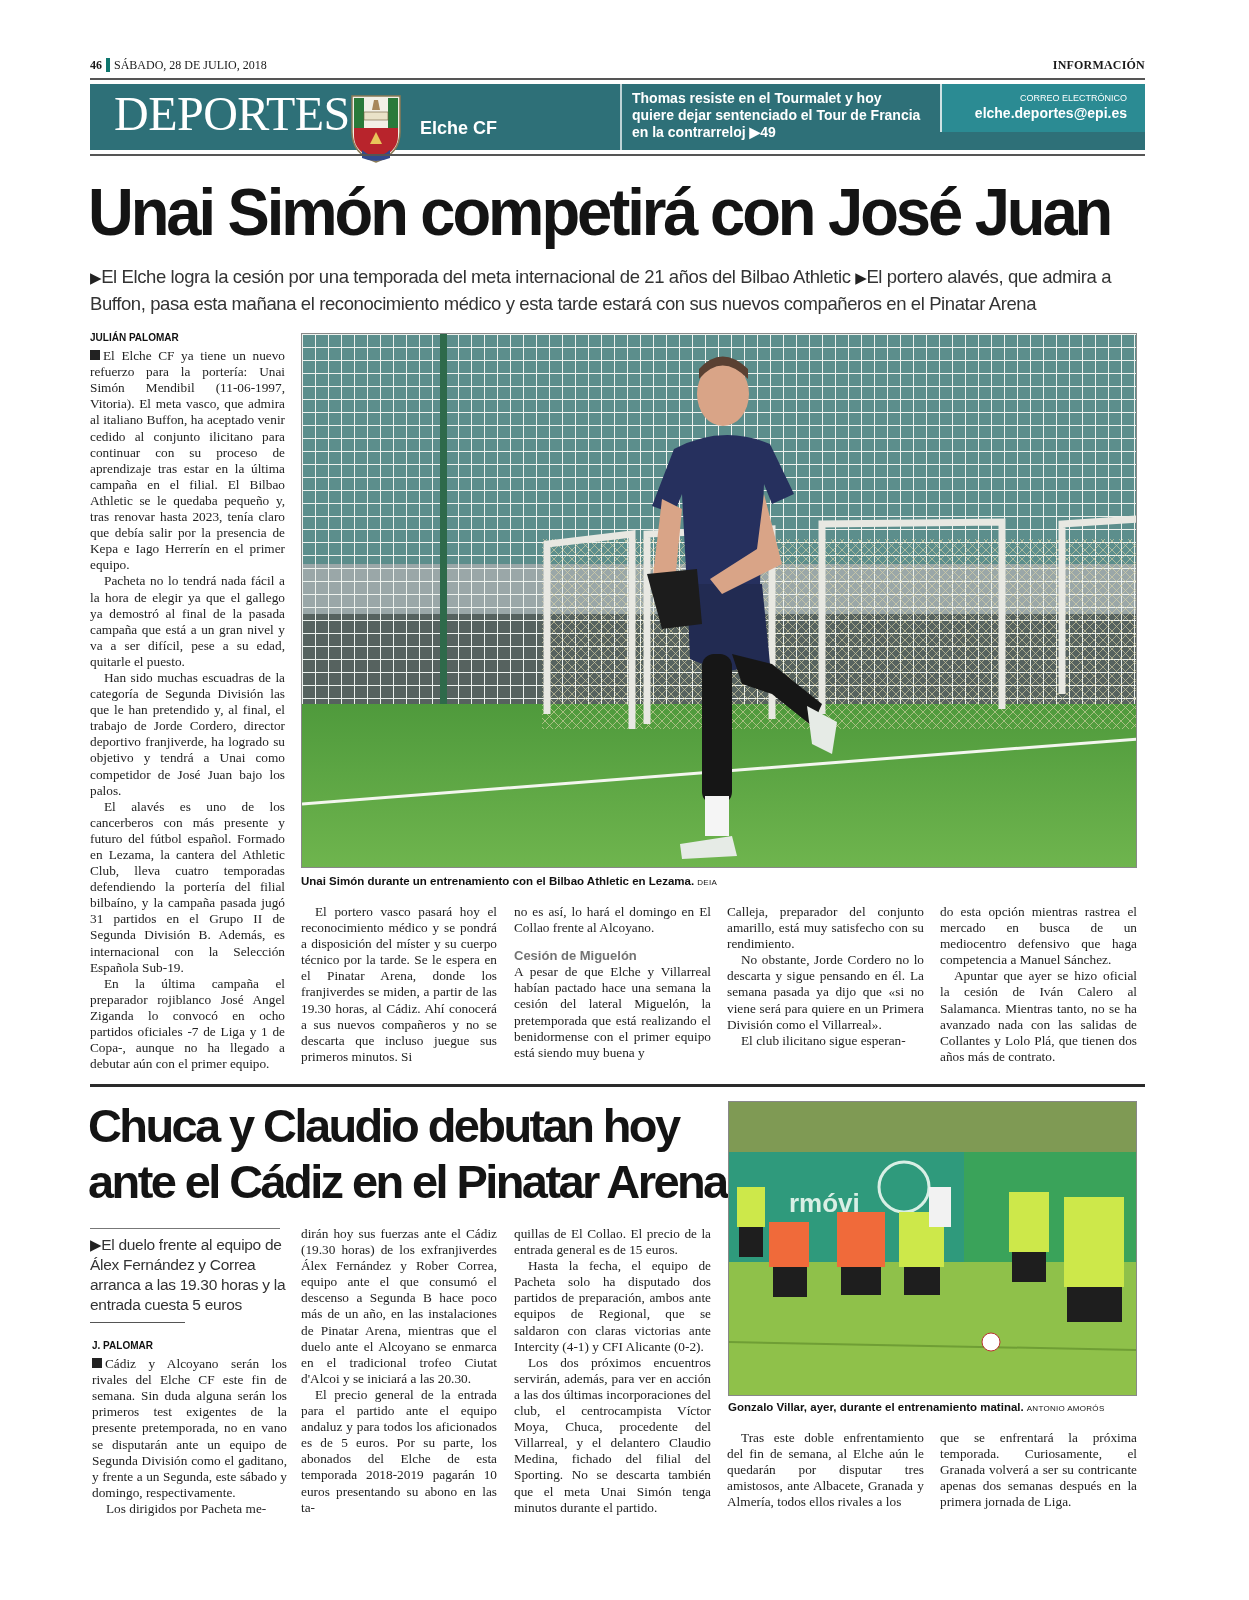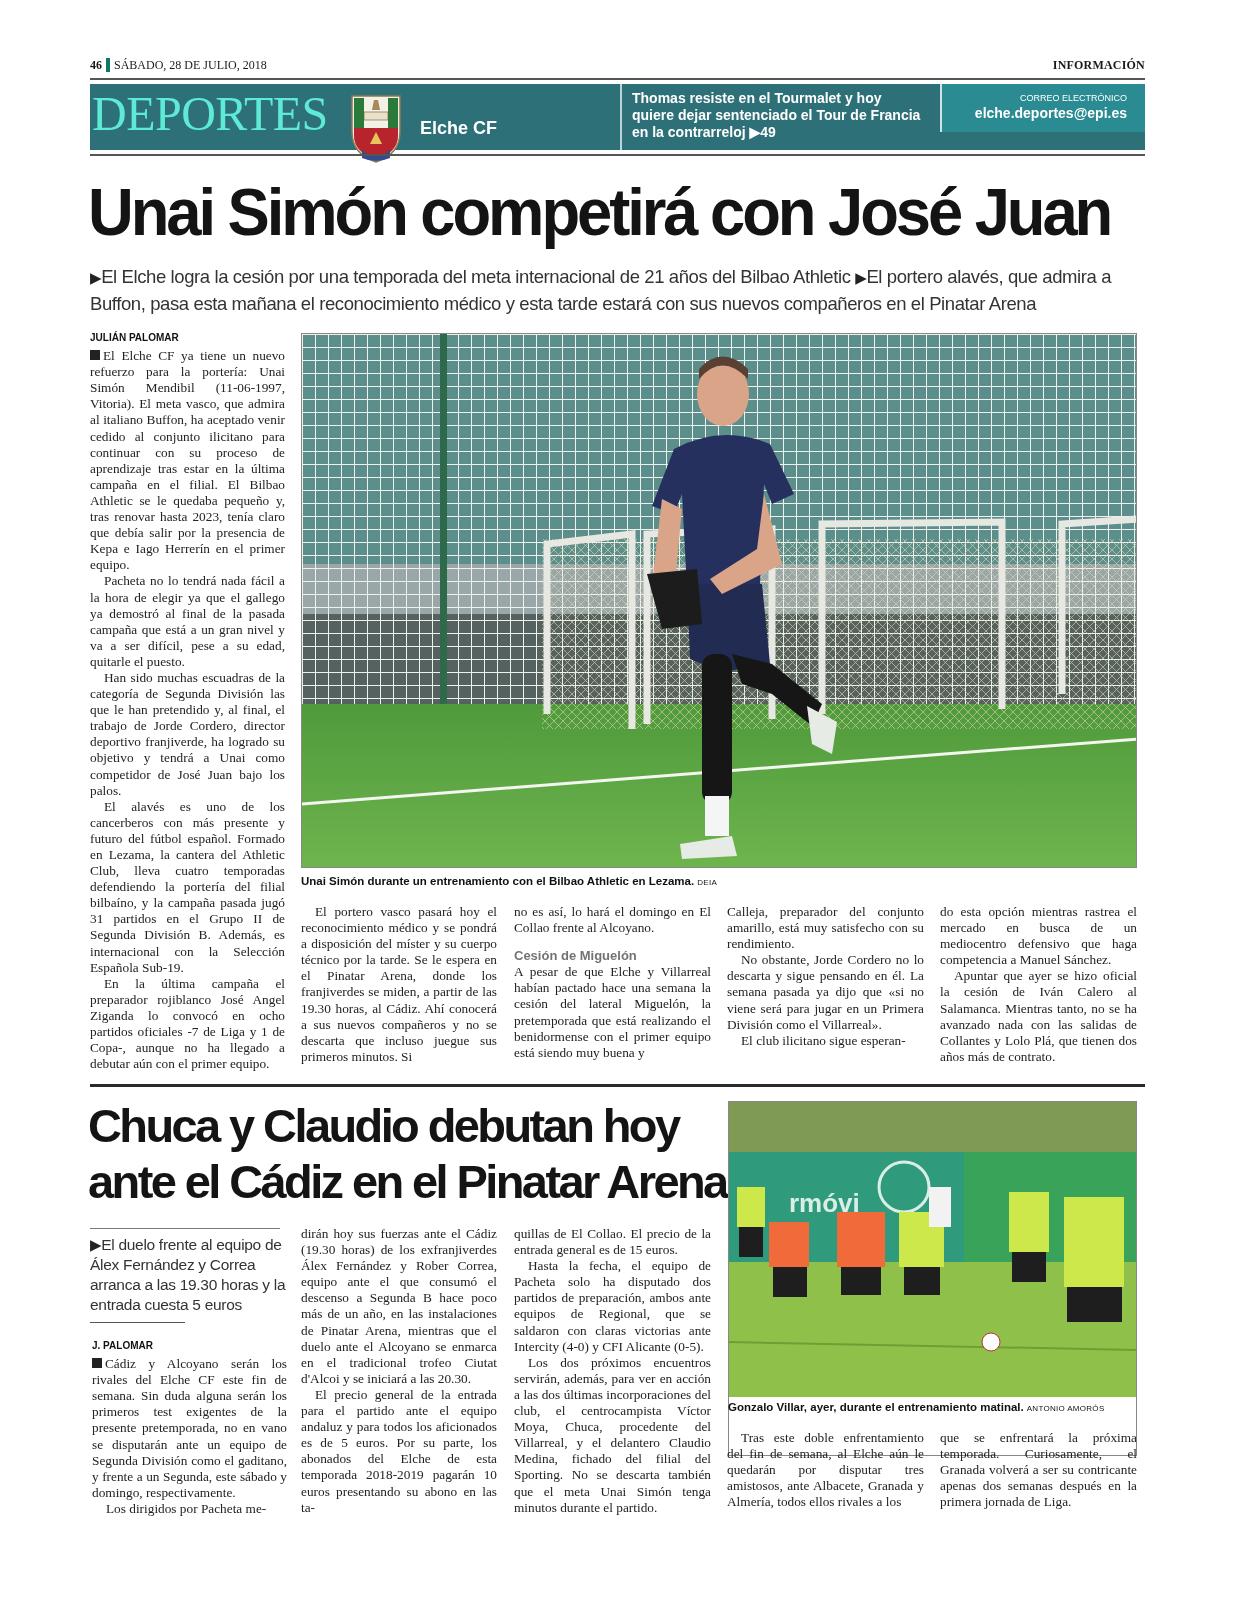--- a/index.html
+++ b/index.html
@@ -5,21 +5,21 @@
   * { box-sizing: border-box; margin: 0; padding: 0; }
   html, body { width: 1249px; height: 1600px; background: #ffffff; }
   body { position: relative; font-family: "DejaVu Serif", serif; color: #1a1a1a; overflow: hidden; }
 
   .folio { position: absolute; left: 90px; top: 58px; width: 1055px; height: 18px; font-family: "Liberation Serif", serif; font-size: 12px; }
   .folio .page-num { font-weight: bold; padding-right: 4px; border-right: 4px solid #0f766e; margin-right: 4px; }
   .folio .pub { position: absolute; right: 0; top: 0; font-weight: bold; letter-spacing: 0.2px; }
   .rule-top { position: absolute; left: 90px; top: 78px; width: 1055px; height: 2px; background: #555; }
 
   .banner { position: absolute; left: 90px; top: 84px; width: 1055px; height: 66px; background: #2e7078; }
-  .banner .deportes { position: absolute; left: 2px; top: 2px; font-family: "Liberation Serif", serif; font-size: 48px; color: #5eead4; letter-spacing: -0.5px; }
+  .banner .deportes { position: absolute; left: 24px; top: 2px; font-family: "Liberation Serif", serif; font-size: 48px; color: #ffffff; letter-spacing: -0.5px; }
   .banner .crest { position: absolute; left: 258px; top: 8px; width: 56px; height: 72px; }
   .banner .section { position: absolute; left: 330px; top: 34px; font-family: "Liberation Sans", sans-serif; font-weight: bold; font-size: 18px; color: #fff; }
   .banner .divider { position: absolute; left: 530px; top: 0; width: 2px; height: 66px; background: #bfd3d6; }
   .banner .teaser { position: absolute; left: 542px; top: 6px; width: 290px; font-family: "Liberation Sans", sans-serif; font-weight: bold; font-size: 14px; line-height: 17px; color: #fff; }
   .banner .contact-box { position: absolute; left: 850px; top: 0; width: 205px; height: 48px; background: #2b8b93; border-left: 2px solid #cfe2e4; }
   .banner .contact-label { position: absolute; right: 18px; top: 9px; font-family: "Liberation Sans", sans-serif; font-size: 9px; color: #fff; }
   .banner .contact-email { position: absolute; right: 18px; top: 21px; font-family: "Liberation Sans", sans-serif; font-size: 14px; font-weight: bold; color: #fff; }
   .rule-banner { position: absolute; left: 90px; top: 154px; width: 1055px; height: 2px; background: #555; }
 
   .headline-1 { position: absolute; left: 88px; top: 170px; width: 1060px; font-family: "Liberation Sans", sans-serif; font-weight: bold; font-size: 66px; letter-spacing: -3.2px; line-height: 84px; color: #141414; transform: scaleX(0.96); transform-origin: left; white-space: nowrap; }
@@ -144,21 +144,21 @@
 </div>
 
 <div class="col" style="left:514px; top:904px; width:197px;">
   <p class="noindent">no es así, lo hará el domingo en El Collao frente al Alcoyano.</p>
   <div class="subhead-in">Cesión de Miguelón</div>
   <p class="noindent">A pesar de que Elche y Villarreal habían pactado hace una semana la cesión del lateral Miguelón, la pretemporada que está realizando el benidormense con el primer equipo está siendo muy buena y</p>
 </div>
 
 <div class="col" style="left:727px; top:904px; width:197px;">
   <p class="noindent">Calleja, preparador del conjunto amarillo, está muy satisfecho con su rendimiento.</p>
-  <p>No obstante, Jorde Cordero no lo descarta y sigue pensando en él. La semana pasada ya dijo que «si no viene será para jugar en un Primera División como el Villarreal».</p>
+  <p>No obstante, Jorde Cordero no lo descarta y sigue pensando en él. La semana pasada ya dijo que «si no viene será para quiere en un Primera División como el Villarreal».</p>
   <p>El club ilicitano sigue esperan-</p>
 </div>
 
 <div class="col" style="left:940px; top:904px; width:197px;">
   <p class="noindent">do esta opción mientras rastrea el mercado en busca de un mediocentro defensivo que haga competencia a Manuel Sánchez.</p>
   <p>Apuntar que ayer se hizo oficial la cesión de Iván Calero al Salamanca. Mientras tanto, no se ha avanzado nada con las salidas de Collantes y Lolo Plá, que tienen dos años más de contrato.</p>
 </div>
 
 <div class="rule-mid"></div>
 
@@ -175,25 +175,25 @@
   <p>Los dirigidos por Pacheta me-</p>
 </div>
 
 <div class="col" style="left:301px; top:1226px; width:196px;">
   <p class="noindent">dirán hoy sus fuerzas ante el Cádiz (19.30 horas) de los exfranjiverdes Álex Fernández y Rober Correa, equipo ante el que consumó el descenso a Segunda B hace poco más de un año, en las instalaciones de Pinatar Arena, mientras que el duelo ante el Alcoyano se enmarca en el tradicional trofeo Ciutat d'Alcoi y se iniciará a las 20.30.</p>
   <p>El precio general de la entrada para el partido ante el equipo andaluz y para todos los aficionados es de 5 euros. Por su parte, los abonados del Elche de esta temporada 2018-2019 pagarán 10 euros presentando su abono en las ta-</p>
 </div>
 
 <div class="col" style="left:514px; top:1226px; width:197px;">
   <p class="noindent">quillas de El Collao. El precio de la entrada general es de 15 euros.</p>
-  <p>Hasta la fecha, el equipo de Pacheta solo ha disputado dos partidos de preparación, ambos ante equipos de Regional, que se saldaron con claras victorias ante Intercity (4-0) y CFI Alicante (0-5).</p>
+  <p>Hasta la fecha, el equipo de Pacheta solo ha disputado dos partidos de preparación, ambos ante equipos de Regional, que se saldaron con claras victorias ante Intercity (4-1) y CFI Alicante (0-2).</p>
   <p>Los dos próximos encuentros servirán, además, para ver en acción a las dos últimas incorporaciones del club, el centrocampista Víctor Moya, Chuca, procedente del Villarreal, y el delantero Claudio Medina, fichado del filial del Sporting. No se descarta también que el meta Unai Simón tenga minutos durante el partido.</p>
 </div>
 
-<div class="photo" style="left:728px; top:1101px; width:409px; height:355px;">
+<div class="photo" style="left:728px; top:1101px; width:409px; height:295px;">
   <svg width="409" height="295" viewBox="0 0 409 295">
     <rect width="409" height="295" fill="#e9efe6"></rect>
     <rect x="0" y="0" width="409" height="55" fill="#7f9a54"></rect>
     <rect x="0" y="50" width="235" height="110" fill="#2f9a7c"></rect>
     <rect x="235" y="50" width="174" height="110" fill="#3aa35a"></rect>
     <text x="60" y="110" font-family="Liberation Sans, sans-serif" font-size="26" font-weight="bold" fill="#d9efe5">rmóvi</text>
     <circle cx="175" cy="85" r="25" fill="none" stroke="#d9efe5" stroke-width="3"></circle>
     <rect x="0" y="160" width="409" height="135" fill="#8fc14a"></rect>
     <path d="M0 240 L409 248" stroke="#6f9e35" stroke-width="2"></path>
     <g>

